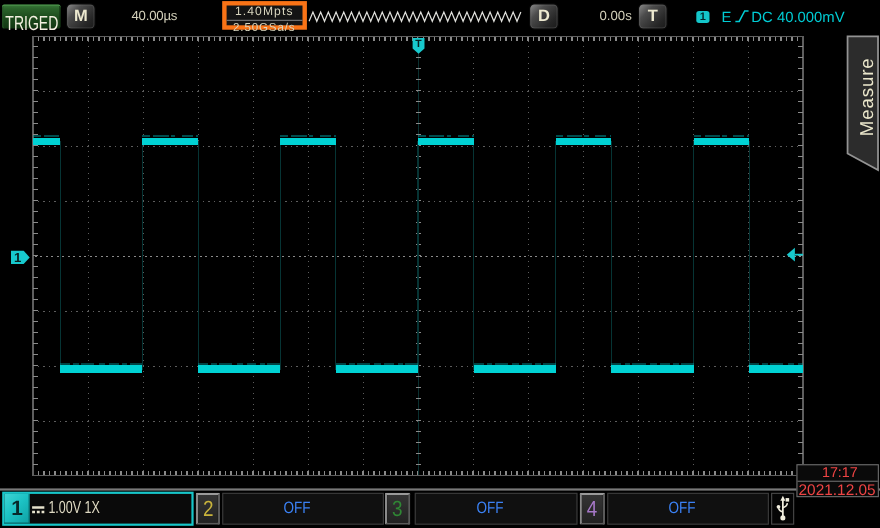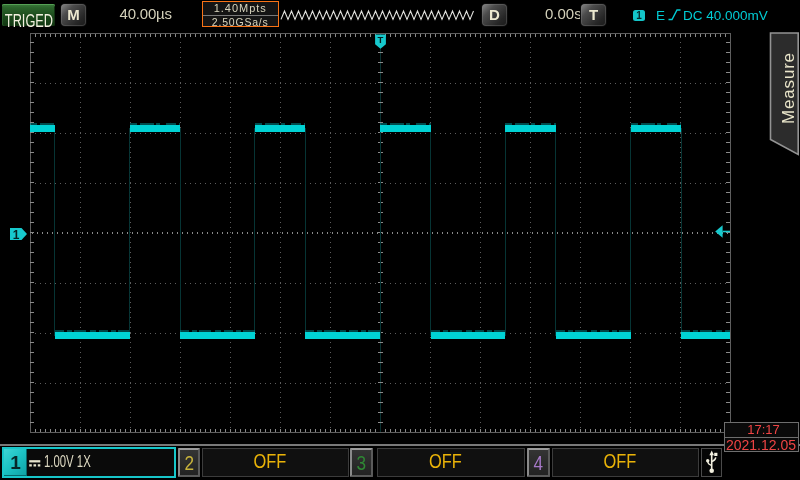--- a/index.html
+++ b/index.html
@@ -3,26 +3,26 @@
 <meta charset="utf-8">
 <style>
   html,body{margin:0;padding:0;background:#000;}
   #screen{position:relative;filter:opacity(1);width:800px;height:480px;background:#000;overflow:hidden;
           font-family:"Liberation Sans",sans-serif;}
   .abs{position:absolute;}
   .keybox{position:absolute;top:3.5px;width:25px;height:22px;border-radius:4px;
     background:linear-gradient(135deg,#8a8a8a 0%,#4c4c4c 30%,#262626 75%,#1a1a1a 100%);
     color:#ece8cf;font-weight:bold;font-size:15px;line-height:22px;text-align:center;
     box-shadow:inset 0 0 0 1px rgba(130,130,130,.35), 0 0 0 1px #0a0a0a;}
-  .toptxt{position:absolute;color:#d3d0ba;font-size:15px;line-height:16px;white-space:nowrap;}
+  .toptxt{position:absolute;color:#d3d0ba;font-size:12px;line-height:16px;white-space:nowrap;}
   .numsq{position:absolute;top:447.5px;width:22.5px;height:29px;box-sizing:border-box;
     border:2px solid;border-color:#9a9a9a #5a5a5a #5a5a5a #8a8a8a;background:linear-gradient(#343434,#222);
     font-size:20px;text-align:center;line-height:27px;border-radius:1px;}
   .offbox{position:absolute;top:448px;height:28.5px;box-sizing:border-box;background:#101010;
-    border:1px solid #3c3c3c;color:#eab308;font-size:20px;text-align:center;line-height:25px;padding-right:11px;}
+    border:1px solid #3c3c3c;color:#3b82f6;font-size:15px;text-align:center;line-height:25px;padding-right:11px;}
 </style>
 </head>
 <body>
 <div id="screen">
 
   <svg class="abs" style="left:0;top:0" width="800" height="480" shape-rendering="crispEdges">
 
     <rect x="30" y="33.5" width="700" height="399" fill="none" stroke="#5e5e5e" stroke-width="1"></rect>
 
     <line x1="34.5" y1="35.6" x2="727.5" y2="35.6" stroke="#8a8a8a" stroke-width="3.6" stroke-dasharray="1 4"></line>
@@ -116,21 +116,21 @@
 
   <div class="abs" style="left:2px;top:4px;width:53px;height:22px;border-radius:2px;
        background:linear-gradient(#3a7a3a 0%,#2b632b 18%,#1c4a1c 55%,#123712 100%);
        box-shadow:inset 0 1px 0 #55a055, inset 1px 0 0 #2a5a2a, inset -1px 0 0 #123012, 0 1px 0 #000;
        color:#f3f0e0;display:flex;align-items:center;justify-content:center;padding-top:12px;box-sizing:border-box;">
       <span style="font-size:18.5px;transform:scaleX(0.69);white-space:nowrap;">TRIGED</span>
     </div>
   <div class="keybox" style="left:61px;">M</div>
   <div class="toptxt" style="left:119.5px;top:5.5px;letter-spacing:-0.2px;">40.00µs</div>
   <div class="abs" style="left:202px;top:1px;width:76.5px;height:26px;box-sizing:border-box;
-       border:1px solid #f97316;background:#141414;color:#d8d5be;text-align:center;">
+       border:4px solid #f97316;background:#141414;color:#d8d5be;text-align:center;">
     <div style="height:12.5px;line-height:13px;border-bottom:1px solid #787878;font-size:11px;letter-spacing:1px;">1.40Mpts</div>
     <div style="height:11.5px;line-height:12px;font-size:10.5px;letter-spacing:0.8px;">2.50GSa/s</div>
   </div>
   <svg class="abs" style="left:0;top:0" width="500" height="30">
     <polyline fill="none" stroke="#e0e0dc" stroke-width="1.1" points="281.0,19.4 284.5,11.0 288.0,19.4 291.5,11.0 295.0,19.4 298.5,11.0 302.0,19.4 305.5,11.0 309.0,19.4 312.5,11.0 316.0,19.4 319.5,11.0 323.0,19.4 326.5,11.0 330.0,19.4 333.5,11.0 337.0,19.4 340.5,11.0 344.0,19.4 347.5,11.0 351.0,19.4 354.5,11.0 358.0,19.4 361.5,11.0 365.0,19.4 368.5,11.0 372.0,19.4 375.5,11.0 379.0,19.4 382.5,11.0 386.0,19.4 389.5,11.0 393.0,19.4 396.5,11.0 400.0,19.4 403.5,11.0 407.0,19.4 410.5,11.0 414.0,19.4 417.5,11.0 421.0,19.4 424.5,11.0 428.0,19.4 431.5,11.0 435.0,19.4 438.5,11.0 442.0,19.4 445.5,11.0 449.0,19.4 452.5,11.0 456.0,19.4 459.5,11.0 463.0,19.4 466.5,11.0 470.0,19.4 473.5,11.0"></polyline>
   </svg>
   <div class="keybox" style="left:482px;">D</div>
   <div class="toptxt" style="left:521px;top:5.5px;margin-left:24px;">0.00s</div>
   <div class="keybox" style="left:581px;">T</div>
   <div class="abs" style="left:633px;top:9.5px;width:12px;height:11px;background:#14c6ca;border-radius:2.5px;

